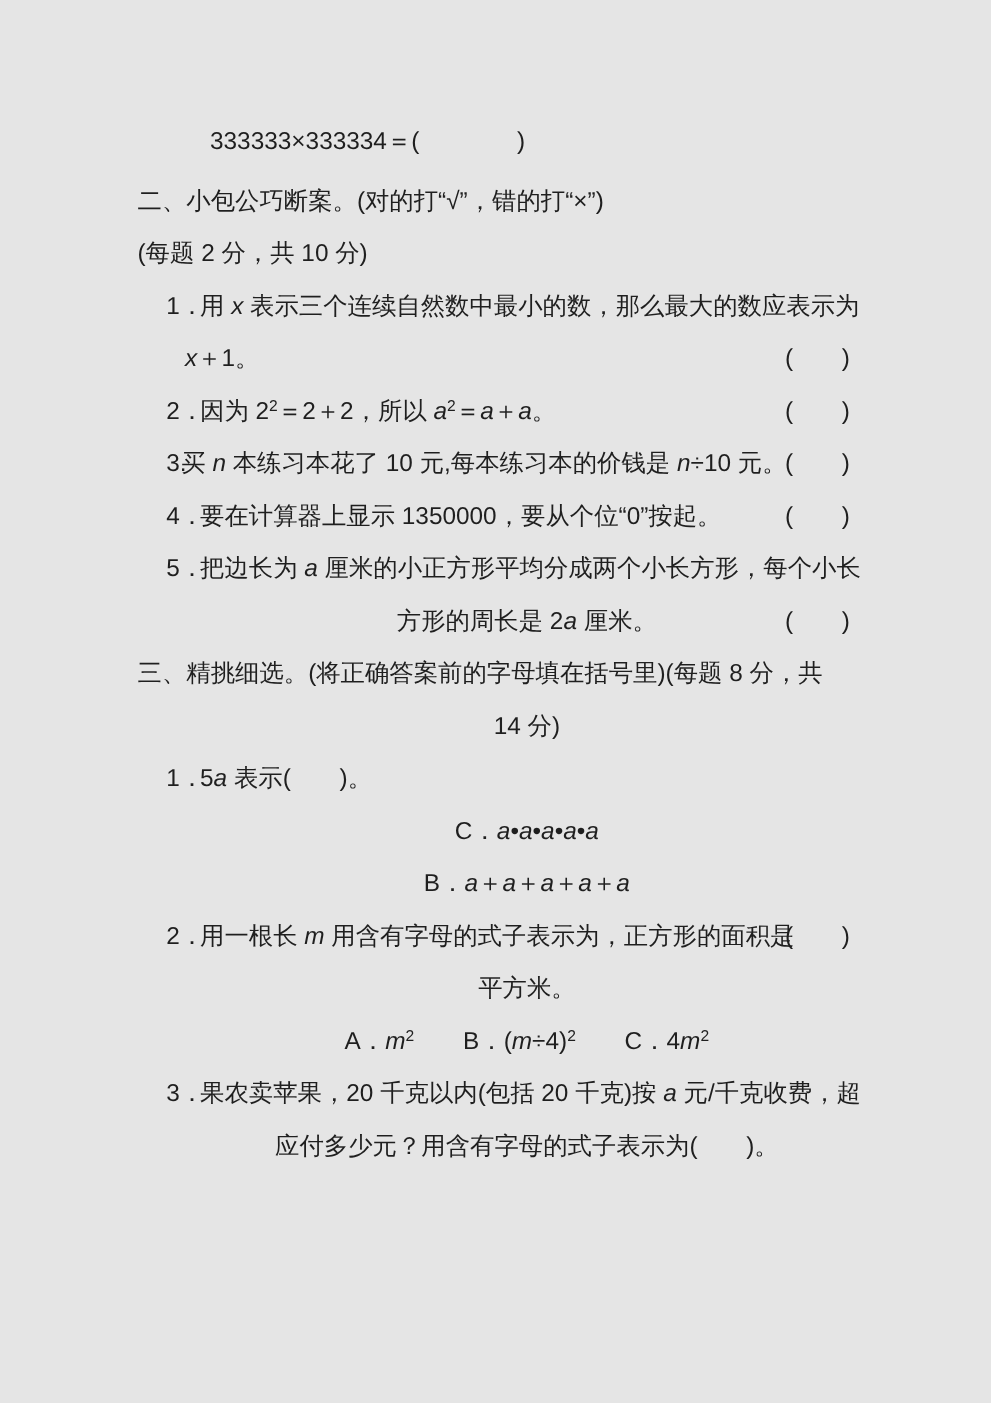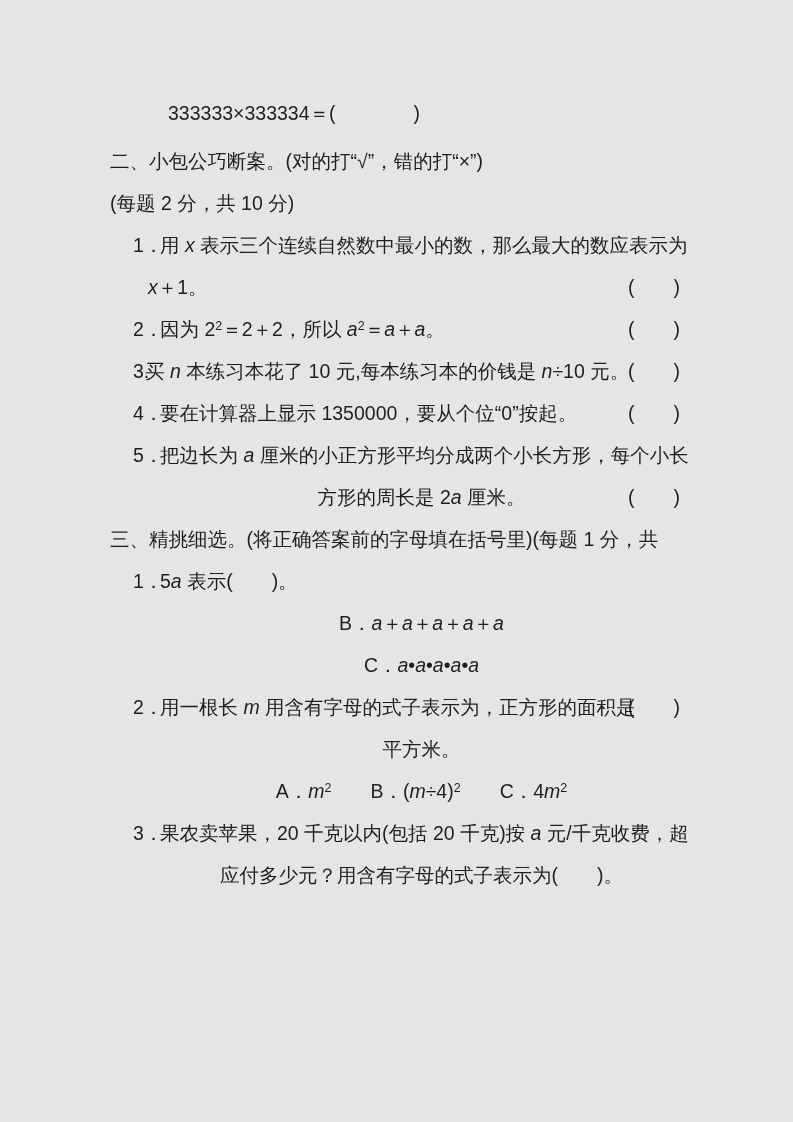--- a/index.html
+++ b/index.html
@@ -81,35 +81,38 @@
     <div class="line item">
       <span class="num">5．</span><span class="rich"><span>把边长为 </span><span class="i">a</span><span> 厘米的小正方形平均分成两个小长方形，每个小长</span></span>
     </div>
 
     <div class="line cont">
       <span class="rich"><span>方形的周长是 2</span><span class="i">a</span><span> 厘米。</span></span>
       <span class="bracket">(　　)</span>
     </div>
 
     <div class="line">
-      <span class="rich"><span>三、精挑细选。(将正确答案前的字母填在括号里)(每题 1 分，共</span></span>
+      <span class="rich"><span>三、精挑细选。(将正确答案前的字母填在括号里)(每题 8 分，共</span></span>
     </div>
 
+    <div class="line cont">
+      <span class="rich"><span>14 分)</span></span>
+    </div>
 
     <div class="line item">
       <span class="num">1．</span><span class="rich"><span>5</span><span class="i">a</span><span> 表示(　　)。</span></span>
     </div>
 
 
     <div class="line cont">
-      <span class="rich"><span>B．</span><span class="i">a</span><span>＋</span><span class="i">a</span><span>＋</span><span class="i">a</span><span>＋</span><span class="i">a</span><span>＋</span><span class="i">a</span></span>
+      <span class="rich"><span>C．</span><span class="i">a</span><span>•</span><span class="i">a</span><span>•</span><span class="i">a</span><span>•</span><span class="i">a</span><span>•</span><span class="i">a</span></span>
     </div>
 
     <div class="line cont">
-      <span class="rich"><span>C．</span><span class="i">a</span><span>•</span><span class="i">a</span><span>•</span><span class="i">a</span><span>•</span><span class="i">a</span><span>•</span><span class="i">a</span></span>
+      <span class="rich"><span>B．</span><span class="i">a</span><span>＋</span><span class="i">a</span><span>＋</span><span class="i">a</span><span>＋</span><span class="i">a</span><span>＋</span><span class="i">a</span></span>
     </div>
 
     <div class="line item">
       <span class="num">2．</span><span class="rich"><span>用一根长 </span><span class="i">m</span><span> 用含有字母的式子表示为，正方形的面积是</span></span>
       <span class="bracket">(　　)</span>
     </div>
 
     <div class="line cont">
       <span class="rich"><span>平方米。</span></span>
     </div>

